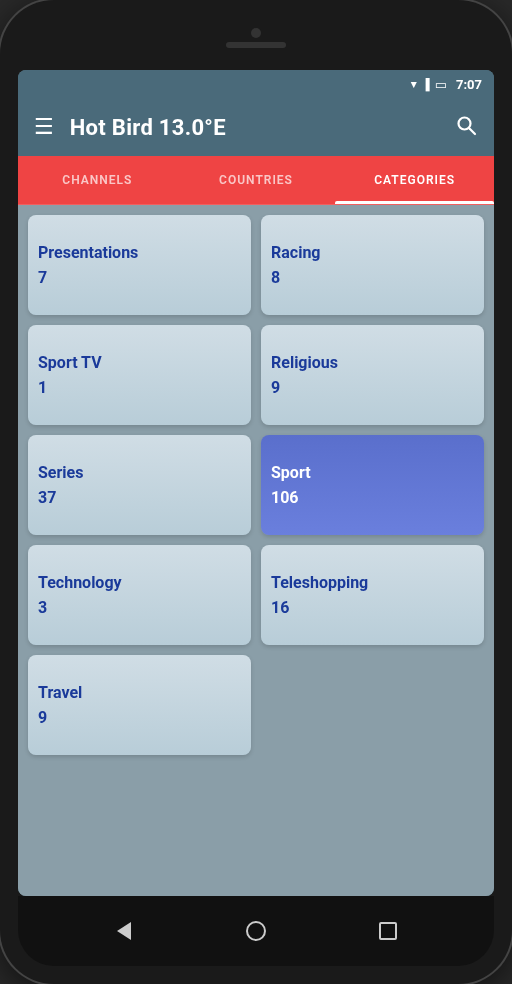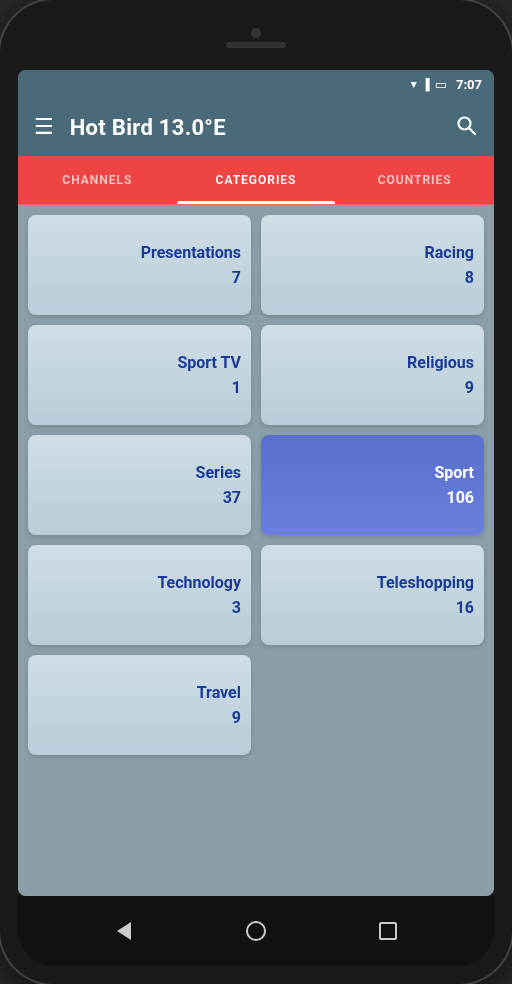--- a/index.html
+++ b/index.html
@@ -161,21 +161,21 @@
       display: grid;
       grid-template-columns: 1fr 1fr;
       gap: 10px;
     }
 
     .category-card {
       background: linear-gradient(to bottom, #d0dde5, #b8cdd8);
       border-radius: 8px;
       display: flex;
       flex-direction: column;
-      align-items: flex-end;
+      align-items: flex-start;
       justify-content: center;
       padding: 22px 10px;
       cursor: pointer;
       box-shadow: 0 2px 4px rgba(0,0,0,0.15);
       min-height: 100px;
     }
     .category-card.selected {
       background: linear-gradient(to bottom, #5a6fcc, #6a7fdd);
     }
 
@@ -280,22 +280,22 @@
       <span class="search-icon">
         <svg width="24" height="24" viewBox="0 0 24 24" fill="none">
           <circle cx="10.5" cy="10.5" r="6" stroke="white" stroke-width="2.2"></circle>
           <line x1="15.5" y1="15.5" x2="21" y2="21" stroke="white" stroke-width="2.2" stroke-linecap="round"></line>
         </svg>
       </span>
     </div>
 
     <div class="tabs-bar">
       <div class="tab">CHANNELS</div>
+      <div class="tab">COUNTRIES</div>
       <div class="tab active">CATEGORIES</div>
-      <div class="tab">COUNTRIES</div>
     </div>
 
     <div class="content-area">
       <div class="grid" id="categories-grid">
       <div class="category-card">
             <div class="category-name">Presentations</div>
             <div class="category-count">7</div>
           </div>
           <div class="category-card">
             <div class="category-name">Racing</div>

